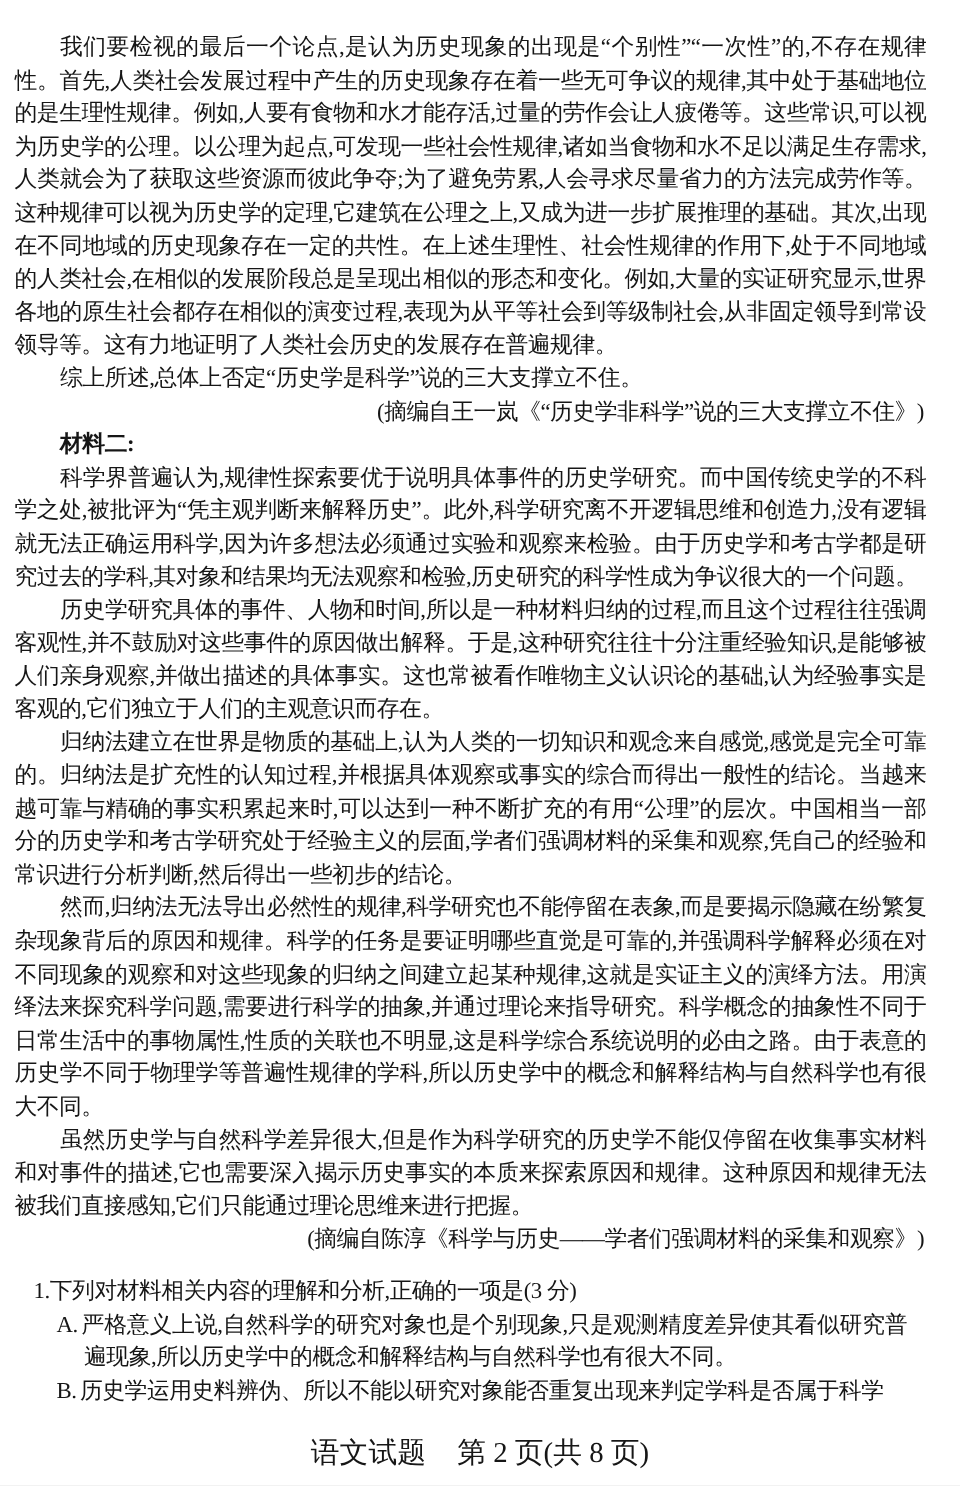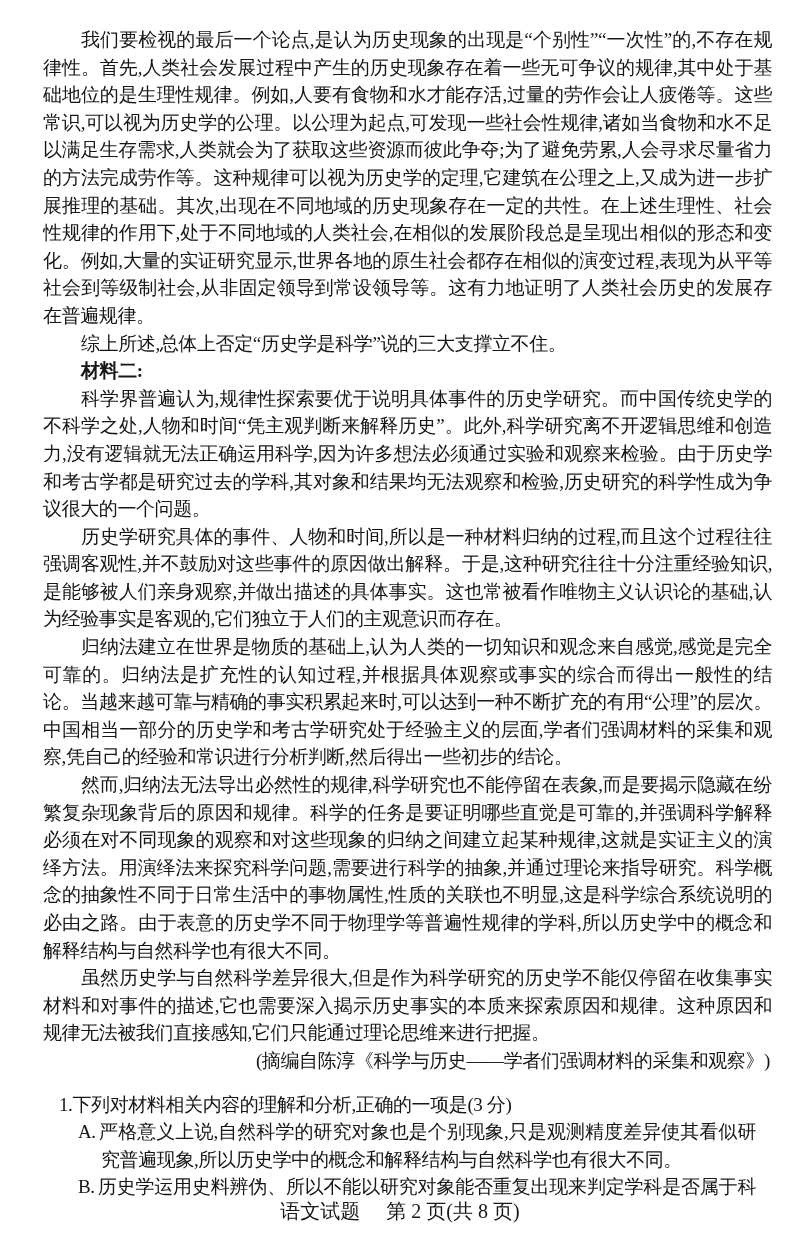--- a/index.html
+++ b/index.html
@@ -2,21 +2,21 @@
 <html lang="zh"><head>
 <meta charset="utf-8">
 <style>
   html,body{margin:0;padding:0;background:#e8e8e8;}
   .page{
     position:relative;
     width:800px;height:1238px;
     margin:0 auto;
     background:#ffffff;
     box-sizing:border-box;
-    padding:26px 28px 0 43px;
+    padding:26px 28px 0 12px;
     font-family:"Liberation Serif","DejaVu Serif",serif;
     color:#161616;
     font-size:19px;
     line-height:27.6px;
     letter-spacing:-0.4px;
   }
   .content{height:1176px;overflow:hidden;}
   .para{
     margin:0;
     text-align:justify;
@@ -38,37 +38,38 @@
     margin:0;
     text-align:justify;
     padding-left:42px;
     text-indent:-23px;
   }
   .opt-label{margin-right:3px;}
   .footer{
     position:absolute;
     left:0;right:0;bottom:12px;
     text-align:center;
-    font-size:20px;
+    font-size:24px;
     letter-spacing:0;
     color:#161616;
   }
   .footer .page-info{margin-left:26px;}
 </style>
 </head>
 <body>
 
 <div class="page">
   <main class="content">
 
     <p class="para">我们要检视的最后一个论点,是认为历史现象的出现是“个别性”“一次性”的,不存在规律性。首先,人类社会发展过程中产生的历史现象存在着一些无可争议的规律,其中处于基础地位的是生理性规律。例如,人要有食物和水才能存活,过量的劳作会让人疲倦等。这些常识,可以视为历史学的公理。以公理为起点,可发现一些社会性规律,诸如当食物和水不足以满足生存需求,人类就会为了获取这些资源而彼此争夺;为了避免劳累,人会寻求尽量省力的方法完成劳作等。这种规律可以视为历史学的定理,它建筑在公理之上,又成为进一步扩展推理的基础。其次,出现在不同地域的历史现象存在一定的共性。在上述生理性、社会性规律的作用下,处于不同地域的人类社会,在相似的发展阶段总是呈现出相似的形态和变化。例如,大量的实证研究显示,世界各地的原生社会都存在相似的演变过程,表现为从平等社会到等级制社会,从非固定领导到常设领导等。这有力地证明了人类社会历史的发展存在普遍规律。</p>
     <p class="para">综上所述,总体上否定“历史学是科学”说的三大支撑立不住。</p>
+    <p class="attribution">(摘编自王一岚《“历史学非科学”说的三大支撑立不住》)</p>
 
     <p class="heading">材料二:</p>
-    <p class="para">科学界普遍认为,规律性探索要优于说明具体事件的历史学研究。而中国传统史学的不科学之处,人物和时间“凭主观判断来解释历史”。此外,科学研究离不开逻辑思维和创造力,没有逻辑就无法正确运用科学,因为许多想法必须通过实验和观察来检验。由于历史学和考古学都是研究过去的学科,其对象和结果均无法观察和检验,历史研究的科学性成为争议很大的一个问题。</p>
+    <p class="para">科学界普遍认为,规律性探索要优于说明具体事件的历史学研究。而中国传统史学的不科学之处,被批评为“凭主观判断来解释历史”。此外,科学研究离不开逻辑思维和创造力,没有逻辑就无法正确运用科学,因为许多想法必须通过实验和观察来检验。由于历史学和考古学都是研究过去的学科,其对象和结果均无法观察和检验,历史研究的科学性成为争议很大的一个问题。</p>
     <p class="para">历史学研究具体的事件、人物和时间,所以是一种材料归纳的过程,而且这个过程往往强调客观性,并不鼓励对这些事件的原因做出解释。于是,这种研究往往十分注重经验知识,是能够被人们亲身观察,并做出描述的具体事实。这也常被看作唯物主义认识论的基础,认为经验事实是客观的,它们独立于人们的主观意识而存在。</p>
     <p class="para">归纳法建立在世界是物质的基础上,认为人类的一切知识和观念来自感觉,感觉是完全可靠的。归纳法是扩充性的认知过程,并根据具体观察或事实的综合而得出一般性的结论。当越来越可靠与精确的事实积累起来时,可以达到一种不断扩充的有用“公理”的层次。中国相当一部分的历史学和考古学研究处于经验主义的层面,学者们强调材料的采集和观察,凭自己的经验和常识进行分析判断,然后得出一些初步的结论。</p>
     <p class="para">然而,归纳法无法导出必然性的规律,科学研究也不能停留在表象,而是要揭示隐藏在纷繁复杂现象背后的原因和规律。科学的任务是要证明哪些直觉是可靠的,并强调科学解释必须在对不同现象的观察和对这些现象的归纳之间建立起某种规律,这就是实证主义的演绎方法。用演绎法来探究科学问题,需要进行科学的抽象,并通过理论来指导研究。科学概念的抽象性不同于日常生活中的事物属性,性质的关联也不明显,这是科学综合系统说明的必由之路。由于表意的历史学不同于物理学等普遍性规律的学科,所以历史学中的概念和解释结构与自然科学也有很大不同。</p>
     <p class="para">虽然历史学与自然科学差异很大,但是作为科学研究的历史学不能仅停留在收集事实材料和对事件的描述,它也需要深入揭示历史事实的本质来探索原因和规律。这种原因和规律无法被我们直接感知,它们只能通过理论思维来进行把握。</p>
     <p class="attribution">(摘编自陈淳《科学与历史——学者们强调材料的采集和观察》)</p>
 
     <div class="question">
       <p class="stem">1.下列对材料相关内容的理解和分析,正确的一项是(3 分)</p>
       <p class="option"><span class="opt-label">A.</span><span>严格意义上说,自然科学的研究对象也是个别现象,只是观测精度差异使其看似研究普遍现象,所以历史学中的概念和解释结构与自然科学也有很大不同。</span></p>
       <p class="option"><span class="opt-label">B.</span><span>历史学运用史料辨伪、所以不能以研究对象能否重复出现来判定学科是否属于科学</span></p>

